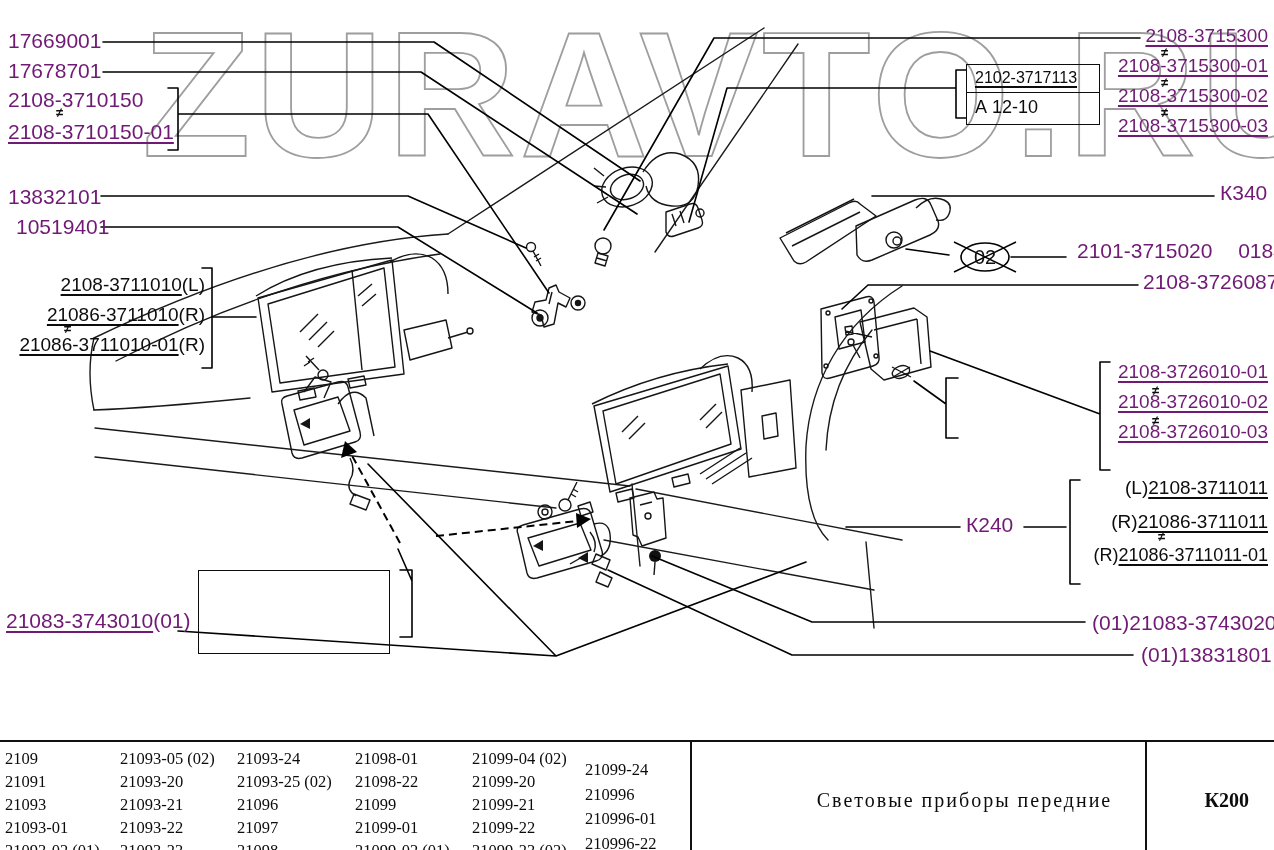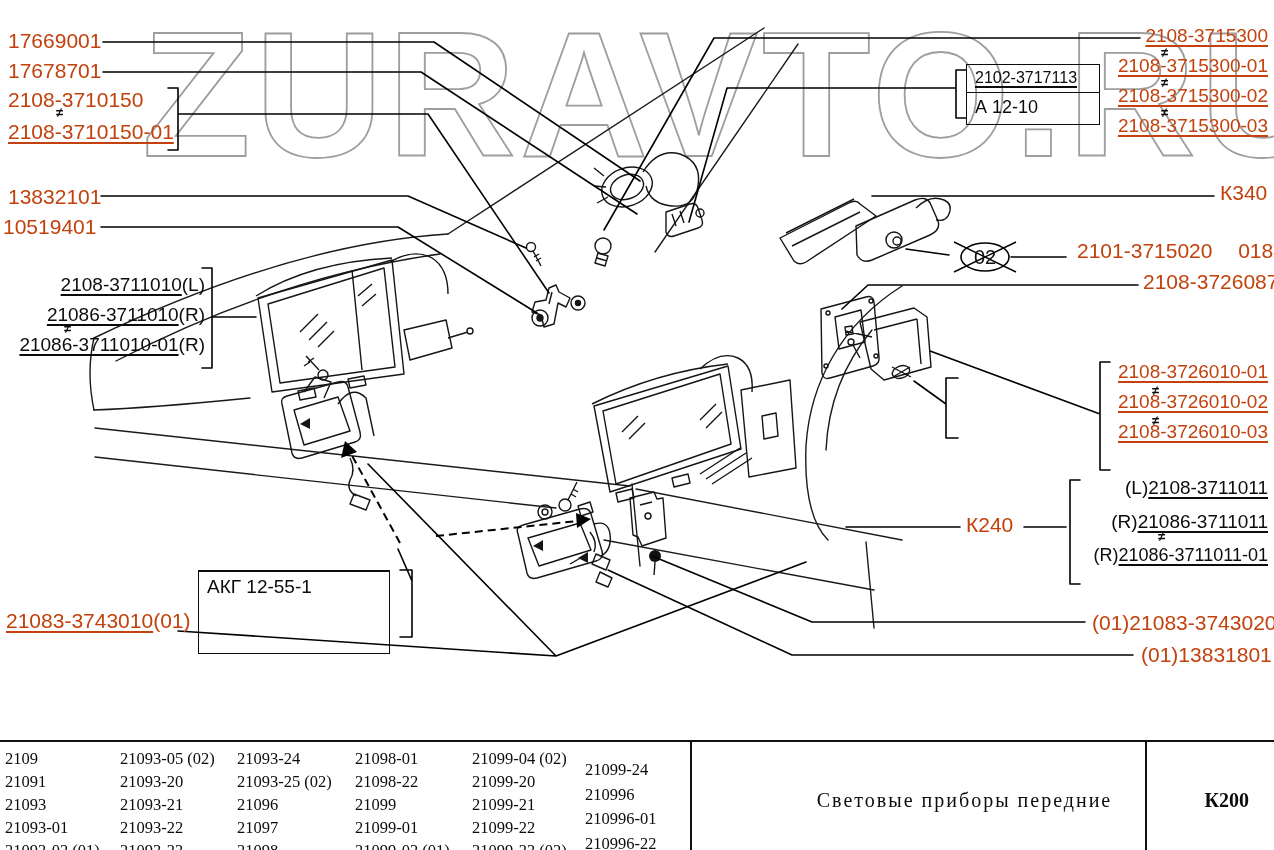--- a/index.html
+++ b/index.html
@@ -1,20 +1,20 @@
 <!DOCTYPE html>
 <html><head>
 <meta charset="utf-8">
 <style>
   html,body{margin:0;padding:0;background:#fff}
   .page{position:relative;width:1274px;height:850px;background:#fff;overflow:hidden;
         font-family:"Liberation Sans",sans-serif;color:#0c0c0c}
   .diagram{position:absolute;left:0;top:0;width:1274px;height:740px}
   .diagram svg{position:absolute;left:0;top:0}
-  .lbl{position:absolute;font-size:21px;line-height:1.05;white-space:nowrap;color:#c2410c}
+  .lbl{position:absolute;font-size:21px;line-height:1.05;white-space:nowrap;color:#701a75}
   .md{font-size:19px}
   .u{text-decoration:underline;text-decoration-thickness:1.6px;text-underline-offset:3px}
   .neq{position:absolute;font-size:13px;font-weight:700;color:#0c0c0c}
   .grp{position:absolute;display:flex;flex-direction:column}
   .grp .row{display:flex;justify-content:flex-end;font-size:19px;height:20px;white-space:nowrap}
   .gapL .row{margin-bottom:10px}
   .gapR .row{margin-bottom:14px}
   .pbox{position:absolute;border:1.7px solid #0c0c0c;background:transparent}
   .pbox .br1{font-size:16px;padding:4px 8px 5px;border-bottom:1.7px solid #0c0c0c;white-space:nowrap}
   .pbox .br2{font-size:18px;padding:4px 8px 6px;white-space:nowrap}
@@ -190,21 +190,21 @@
         <text x="985" y="264" text-anchor="middle" font-family="Liberation Sans, sans-serif" font-size="20" fill="#111">02</text>
       </g>
     </svg>
 
     <div class="lbl" style="left:8px;top:30px">17669001</div>
     <div class="lbl" style="left:8px;top:60px">17678701</div>
     <div class="lbl" style="left:8px;top:89px">2108-3710150</div>
     <div class="neq" style="left:56px;top:105px">≠</div>
     <div class="lbl u" style="left:8px;top:121px">2108-3710150-01</div>
     <div class="lbl" style="left:8px;top:186px">13832101</div>
-    <div class="lbl" style="left:3px;top:216px">10519401</div>
+    <div class="lbl" style="left:16px;top:216px">10519401</div>
 
     <div class="grp gapL" style="left:8px;top:274px;width:197px">
       <div class="row">
         <span class="u">2108-3711010</span>
         <span>(L)</span>
       </div>
       <div class="row">
         <span class="u">21086-3711010</span>
         <span>(R)</span>
       </div>
@@ -257,21 +257,20 @@
         <span class="u">21086-3711011</span>
       </div>
       <div class="row" style="font-size:18px">
         <span>(R)</span>
         <span class="u">21086-3711011-01</span>
       </div>
     </div>
     <div class="neq" style="left:1158px;top:529px">≠</div>
 
     <div class="pbox" style="left:198px;top:570px;width:190px;height:82px">
-      <div class="br2" style="border-top:1.7px solid #0c0c0c;font-size:19px">АКГ 12-55-1</div>
     </div>
     <div class="lbl" style="left:6px;top:610px">
       <span class="u">21083-3743010</span><span>(01)</span>
     </div>
     <div class="lbl" style="left:1092px;top:612px">(01)21083-3743020</div>
     <div class="lbl" style="left:1141px;top:644px">(01)13831801</div>
   </div>
 
   <div class="footer">
     <div class="fcol" style="left:5px">

